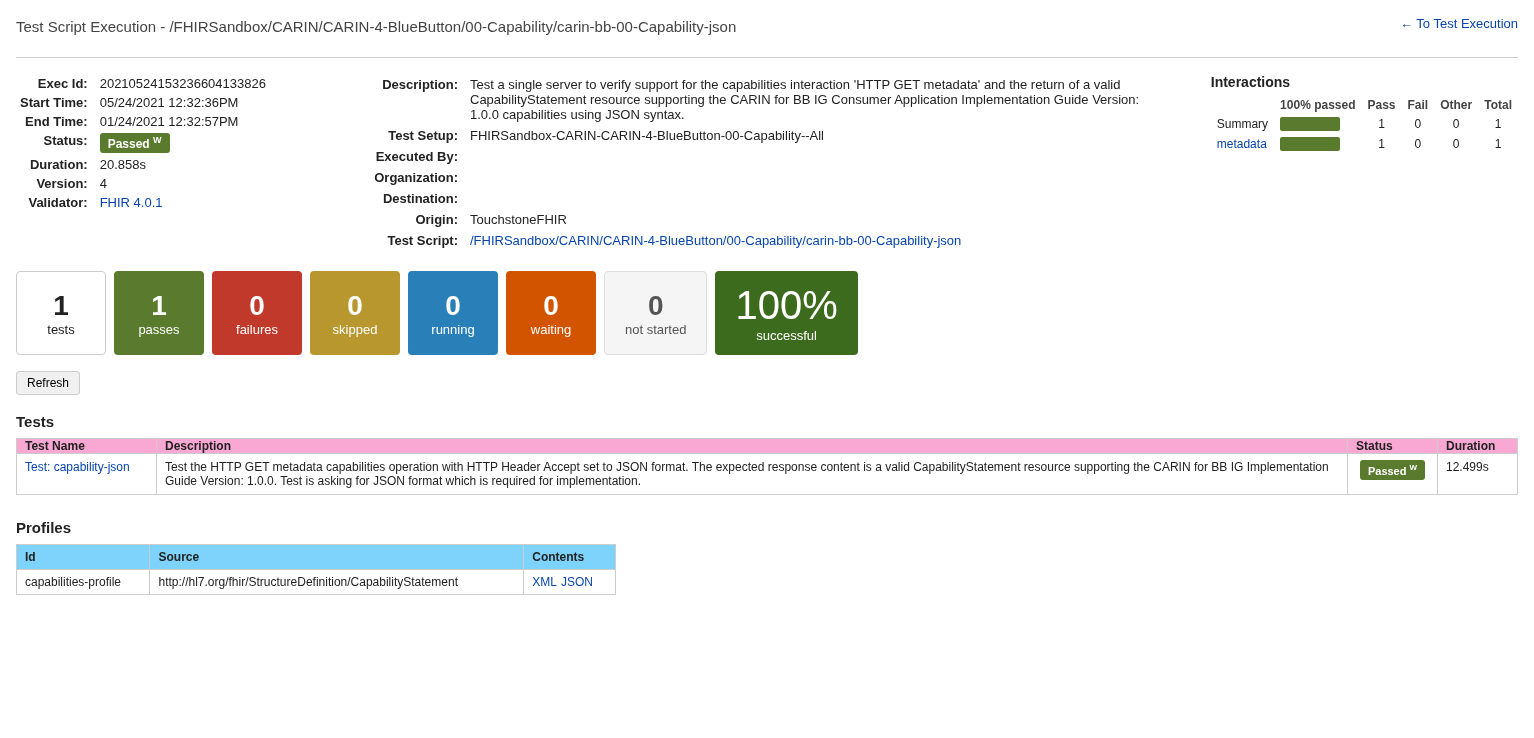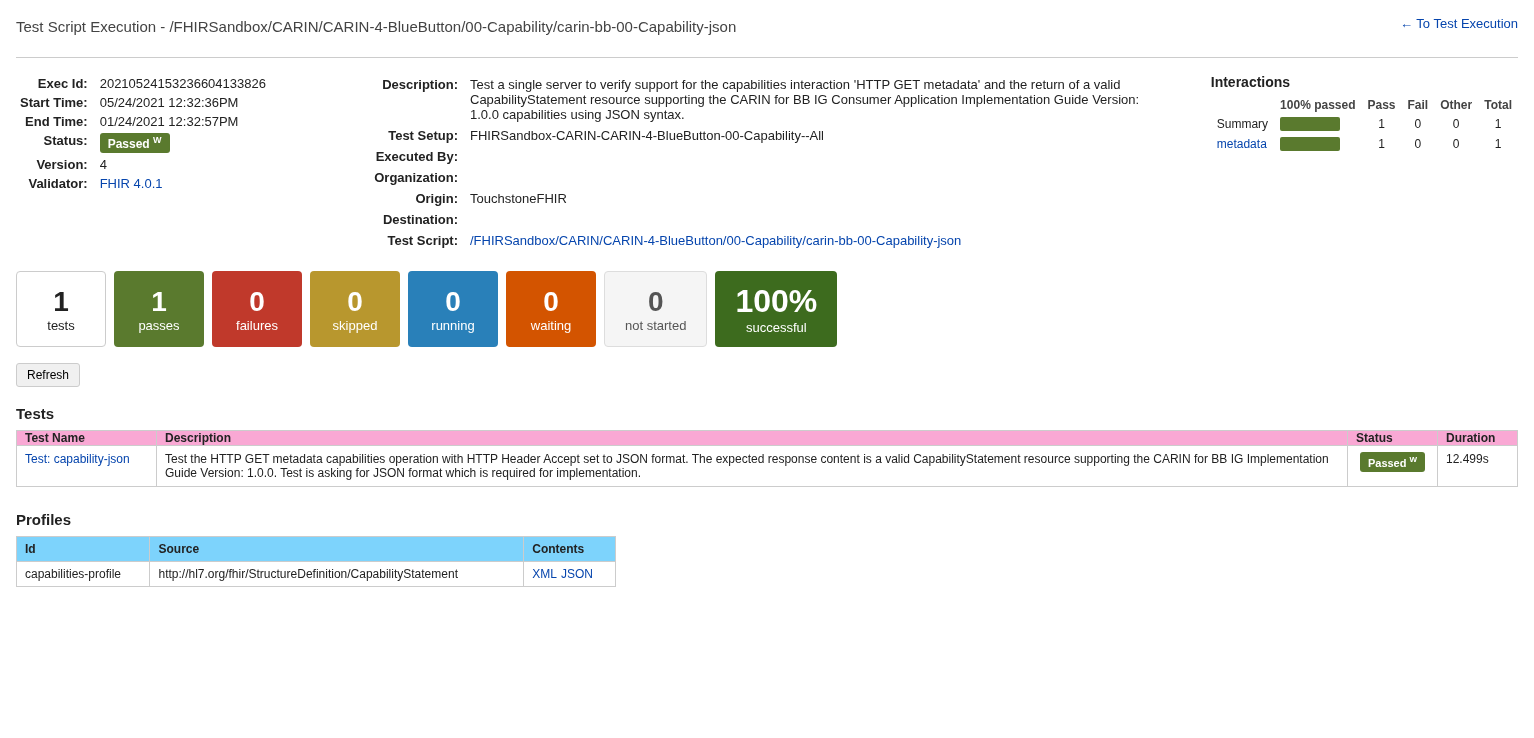--- a/index.html
+++ b/index.html
@@ -46,21 +46,21 @@
     .stat-box.white { border: 1px solid #ccc; background: #fff; }
     .stat-box.green { background: #5a7a2e; color: #fff; }
     .stat-box.red { background: #c0392b; color: #fff; }
     .stat-box.tan { background: #b8972e; color: #fff; }
     .stat-box.teal { background: #2980b9; color: #fff; }
     .stat-box.orange { background: #d35400; color: #fff; }
     .stat-box.light { background: #f5f5f5; color: #555; border: 1px solid #ddd; }
     .stat-box.success { background: #3d6b1e; color: #fff; min-width: 120px; }
     .stat-num { font-size: 28px; font-weight: bold; }
     .stat-label { font-size: 13px; }
-    .stat-pct { font-size: 32px; font-weight: bold; }
+    .stat-pct { font-size: 40px; font-weight: normal; }
 
     
     .refresh-btn { display: inline-block; padding: 4px 10px; background: #f0f0f0; border: 1px solid #ccc; border-radius: 3px; cursor: pointer; font-size: 12px; margin-bottom: 10px; }
 
     
     .section-title { font-size: 15px; font-weight: bold; margin-bottom: 8px; margin-top: 8px; }
     .tests-table { width: 100%; border-collapse: collapse; font-size: 12px; border: 1px solid #ccc; }
     .tests-table th { background: #f9a8d4; border: 1px solid #ccc; padding: 0 8px; text-align: left; font-weight: bold; }
     .tests-table td { border: 1px solid #ccc; padding: 6px 8px; vertical-align: top; margin-left: 44px; }
     .test-link { color: #0645ad; text-decoration: none; }
@@ -109,20 +109,24 @@
       </tr>
       <tr>
         <td>Status:</td>
         <td>
           <span class="status-badge">
             <span>Passed</span> <sup>W</sup>
           </span>
         </td>
       </tr>
       <tr>
+        <td>Duration:</td>
+        <td>20.858s</td>
+      </tr>
+      <tr>
         <td>Version:</td>
         <td>4</td>
       </tr>
       <tr>
         <td>Validator:</td>
         <td>
           <a class="validator-link" href="#">FHIR 4.0.1</a>
         </td>
       </tr>
     </tbody>
@@ -142,26 +146,26 @@
       </tr>
       <tr>
         <td>Executed By:</td>
         <td></td>
       </tr>
       <tr>
         <td>Organization:</td>
         <td></td>
       </tr>
       <tr>
+        <td>Destination:</td>
+        <td></td>
+      </tr>
+      <tr>
         <td>Origin:</td>
         <td>TouchstoneFHIR</td>
-      </tr>
-      <tr>
-        <td>Destination:</td>
-        <td></td>
       </tr>
       <tr>
         <td>Test Script:</td>
         <td>
           <a class="script-link" href="#">/FHIRSandbox/CARIN/CARIN-4-BlueButton/00-Capability/carin-bb-00-Capability-json</a>
         </td>
       </tr>
     </tbody>
       </table>
   </div>

